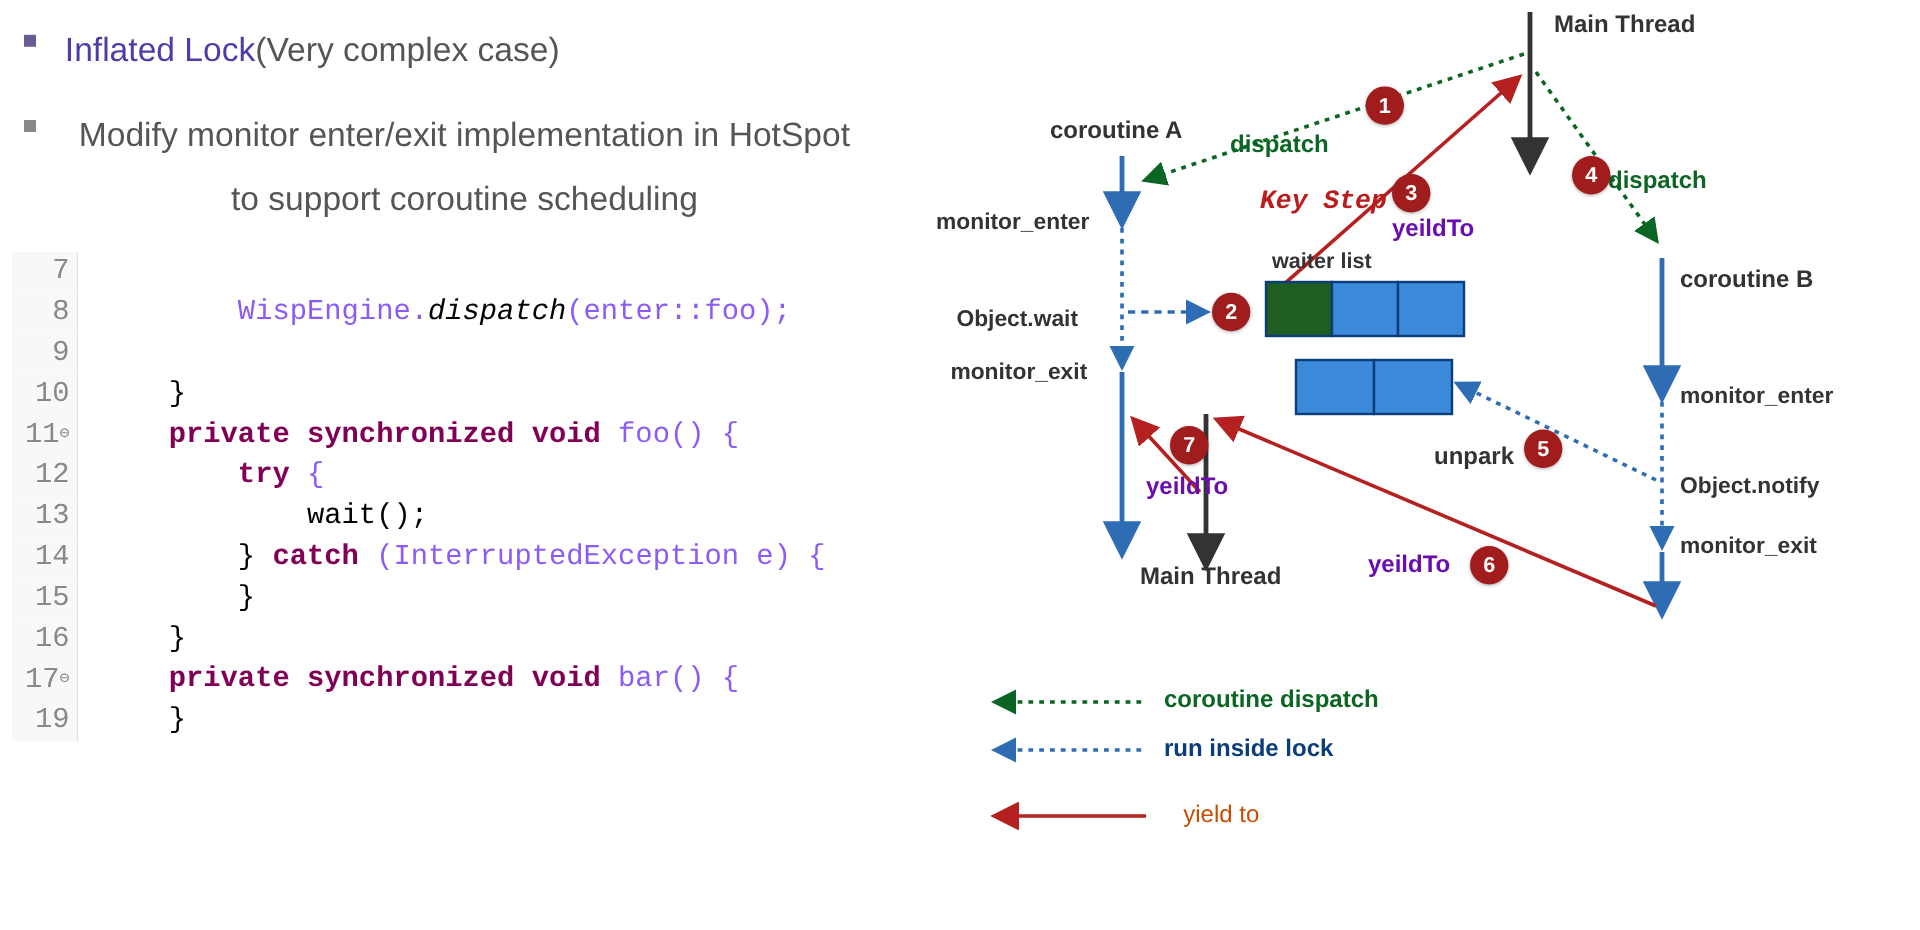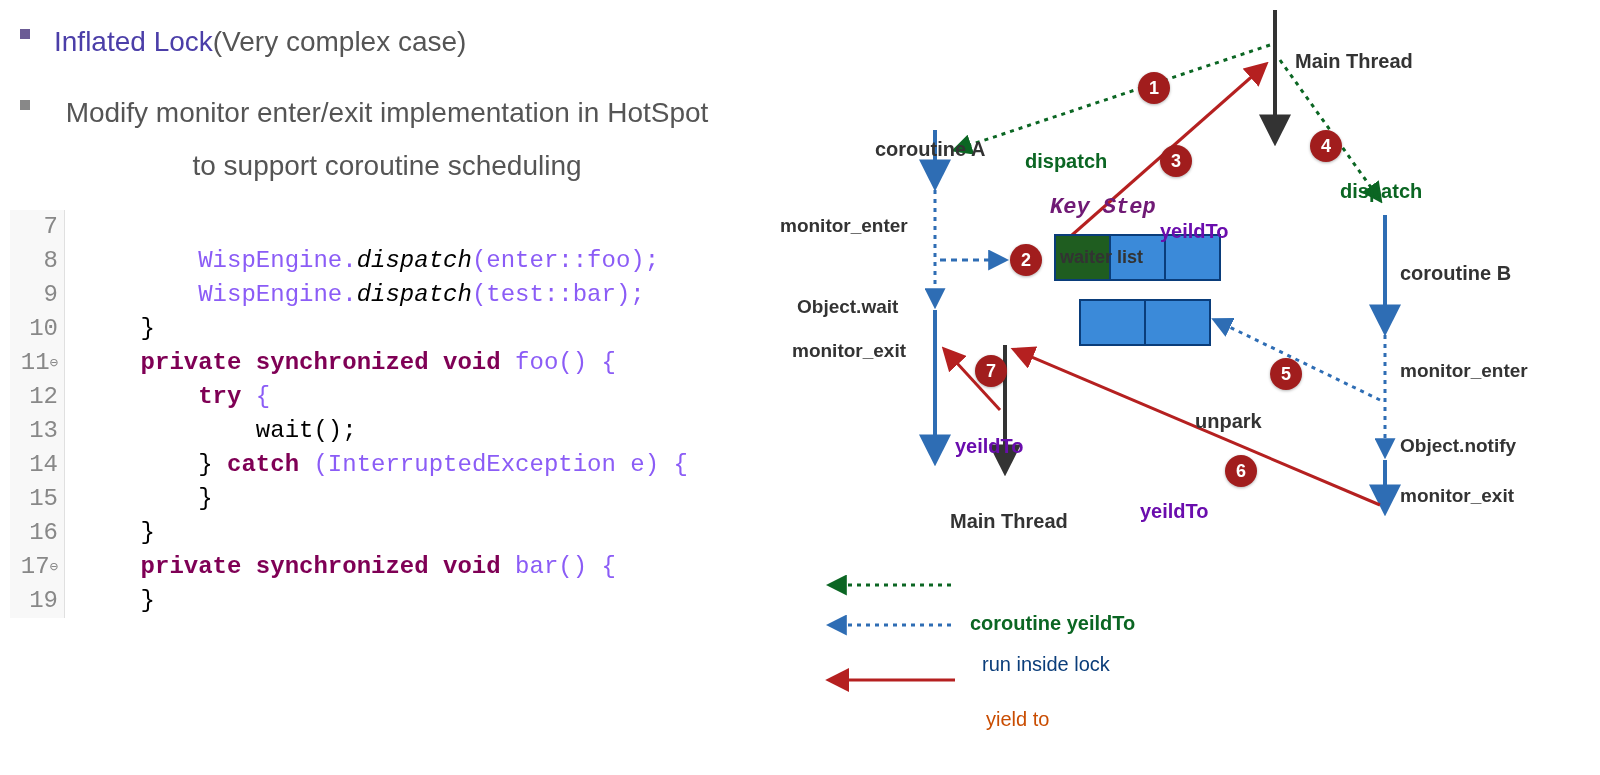--- a/index.html
+++ b/index.html
@@ -88,26 +88,25 @@
     display: flex;
     align-items: center;
     justify-content: center;
     box-shadow: 0 1px 3px rgba(0,0,0,0.3);
   }
   .dlabel {
     position: absolute;
     font-size: 20px;
     font-weight: bold;
     color: #444;
-    margin-top: 40px;
   }
   .dlabel.green { color: #0b6623; }
   .dlabel.purple { color: #6a0dad; }
   .dlabel.blue { color: #0a3d7a; }
-  .dlabel.red { color: #701a75; font-family: 'Courier New', monospace; font-style: italic; font-size: 22px; }
+  .dlabel.red { color: #b91c1c; font-family: 'Courier New', monospace; font-style: italic; font-size: 22px; }
   .dlabel.dark { color: #333; }
   .dlabel.orange { color: #c94c00; }
 </style>
 </head>
 <body>
 
 <div class="bullet-list">
   <div class="bullet-item">
     <div class="bullet-square"></div>
     <div class="bullet-text">
@@ -124,21 +123,20 @@
   <div class="code-line">
       <div class="gutter">7</div>
       <div class="code-content"></div>
     </div>
   <div class="code-line">
       <div class="gutter">8</div>
       <div class="code-content"><span class="plain">        WispEngine.</span><span class="fn">dispatch</span><span class="plain">(enter::foo);</span></div>
     </div>
   <div class="code-line">
       <div class="gutter">9</div>
-      <div class="code-content"><span class="plain">        WispEngine.</span><span class="fn">dispatch</span><span class="plain">(test::bar);</span></div>
     </div>
   <div class="code-line">
       <div class="gutter">10</div>
       <div class="code-content"><span class="plain">    </span><span>}</span></div>
     </div>
   <div class="code-line">
       <div class="gutter">11<span class="fold">⊖</span></div>
       <div class="code-content"><span class="plain">    </span><span class="kw">private synchronized void</span><span class="plain"> foo() {</span></div>
     </div>
   <div class="code-line">
@@ -253,16 +251,16 @@
   <div class="dlabel purple" style="left:330px;top:460px">yeildTo</div>
 
   <div class="step-badge" style="left:328px;top:72px">1</div>
   <div class="step-badge" style="left:200px;top:244px">2</div>
   <div class="step-badge" style="left:350px;top:145px">3</div>
   <div class="step-badge" style="left:500px;top:130px">4</div>
   <div class="step-badge" style="left:460px;top:358px">5</div>
   <div class="step-badge" style="left:415px;top:455px">6</div>
   <div class="step-badge" style="left:165px;top:355px">7</div>
 
-  <div class="dlabel green" style="left:160px;top:572px">coroutine yeildTo</div>
-  <div class="dlabel blue" style="left:172px;top:613px;font-weight:normal">run inside lock</div>
+  <div class="dlabel green" style="left:160px;top:572px">coroutine dispatch</div>
+  <div class="dlabel blue" style="left:160px;top:613px;font-weight:bold">run inside lock</div>
   <div class="dlabel orange" style="left:176px;top:668px;font-weight:normal">yield to</div>
 </div>
 
 </body></html>

